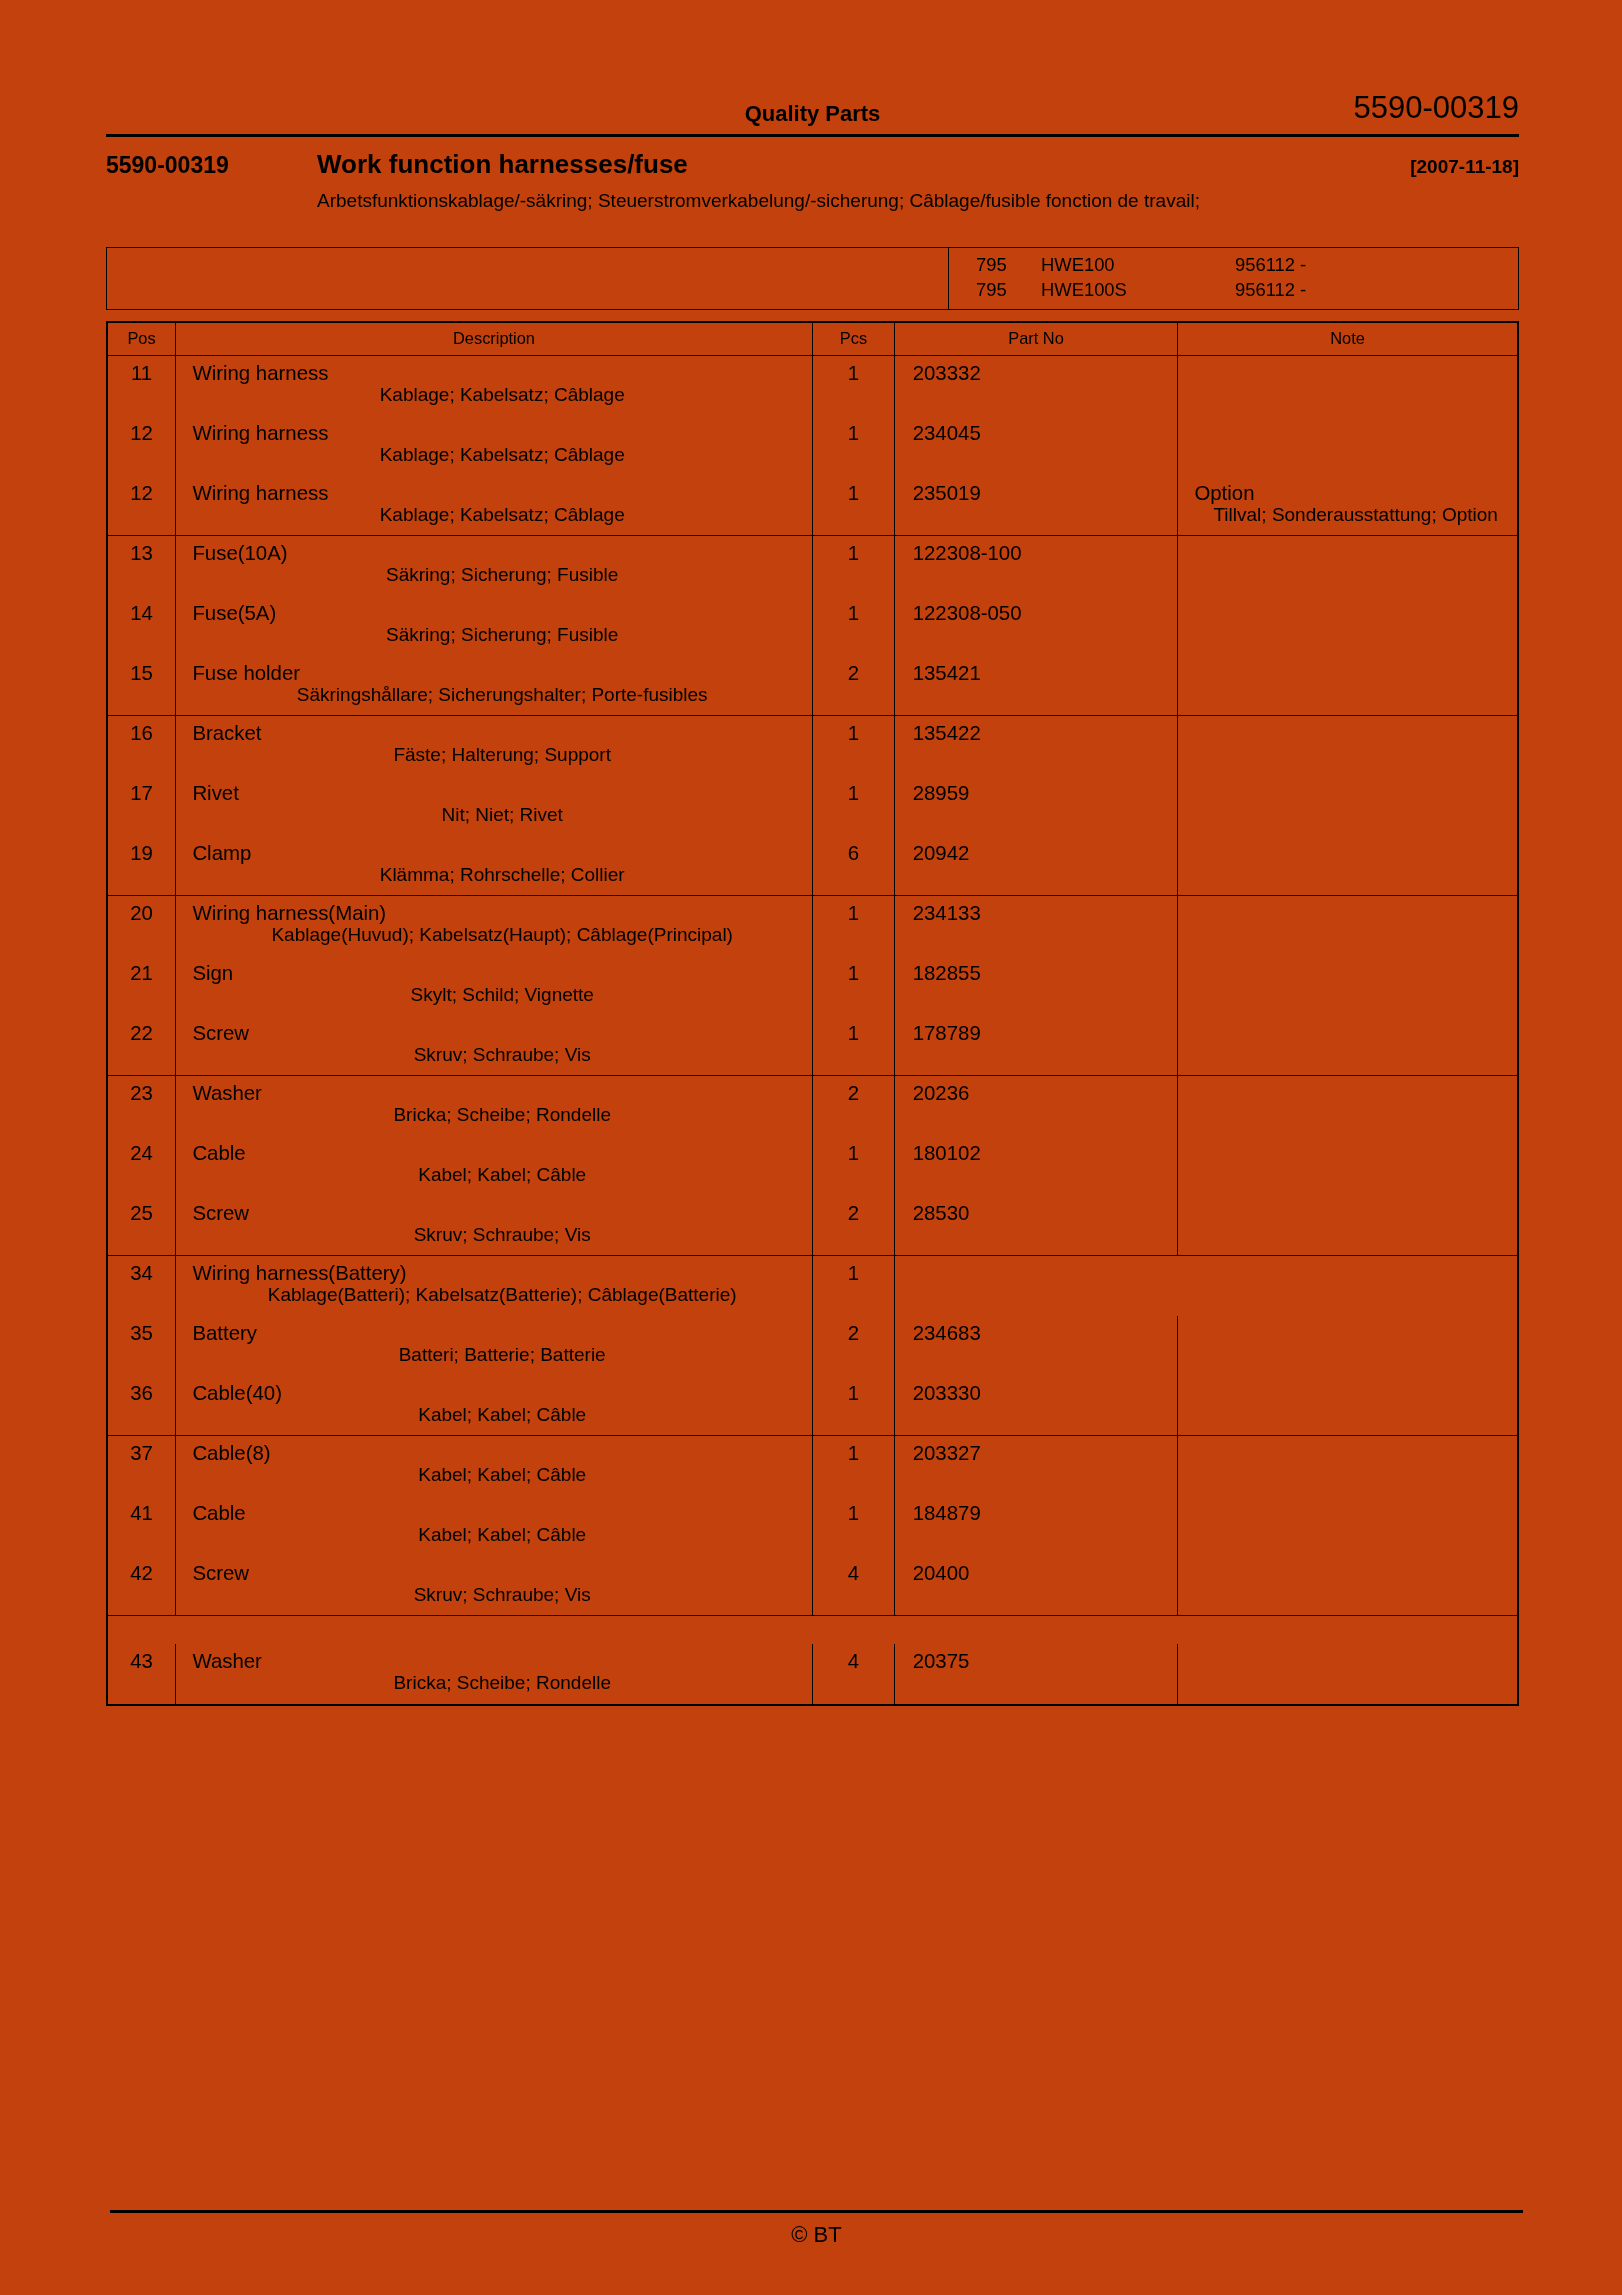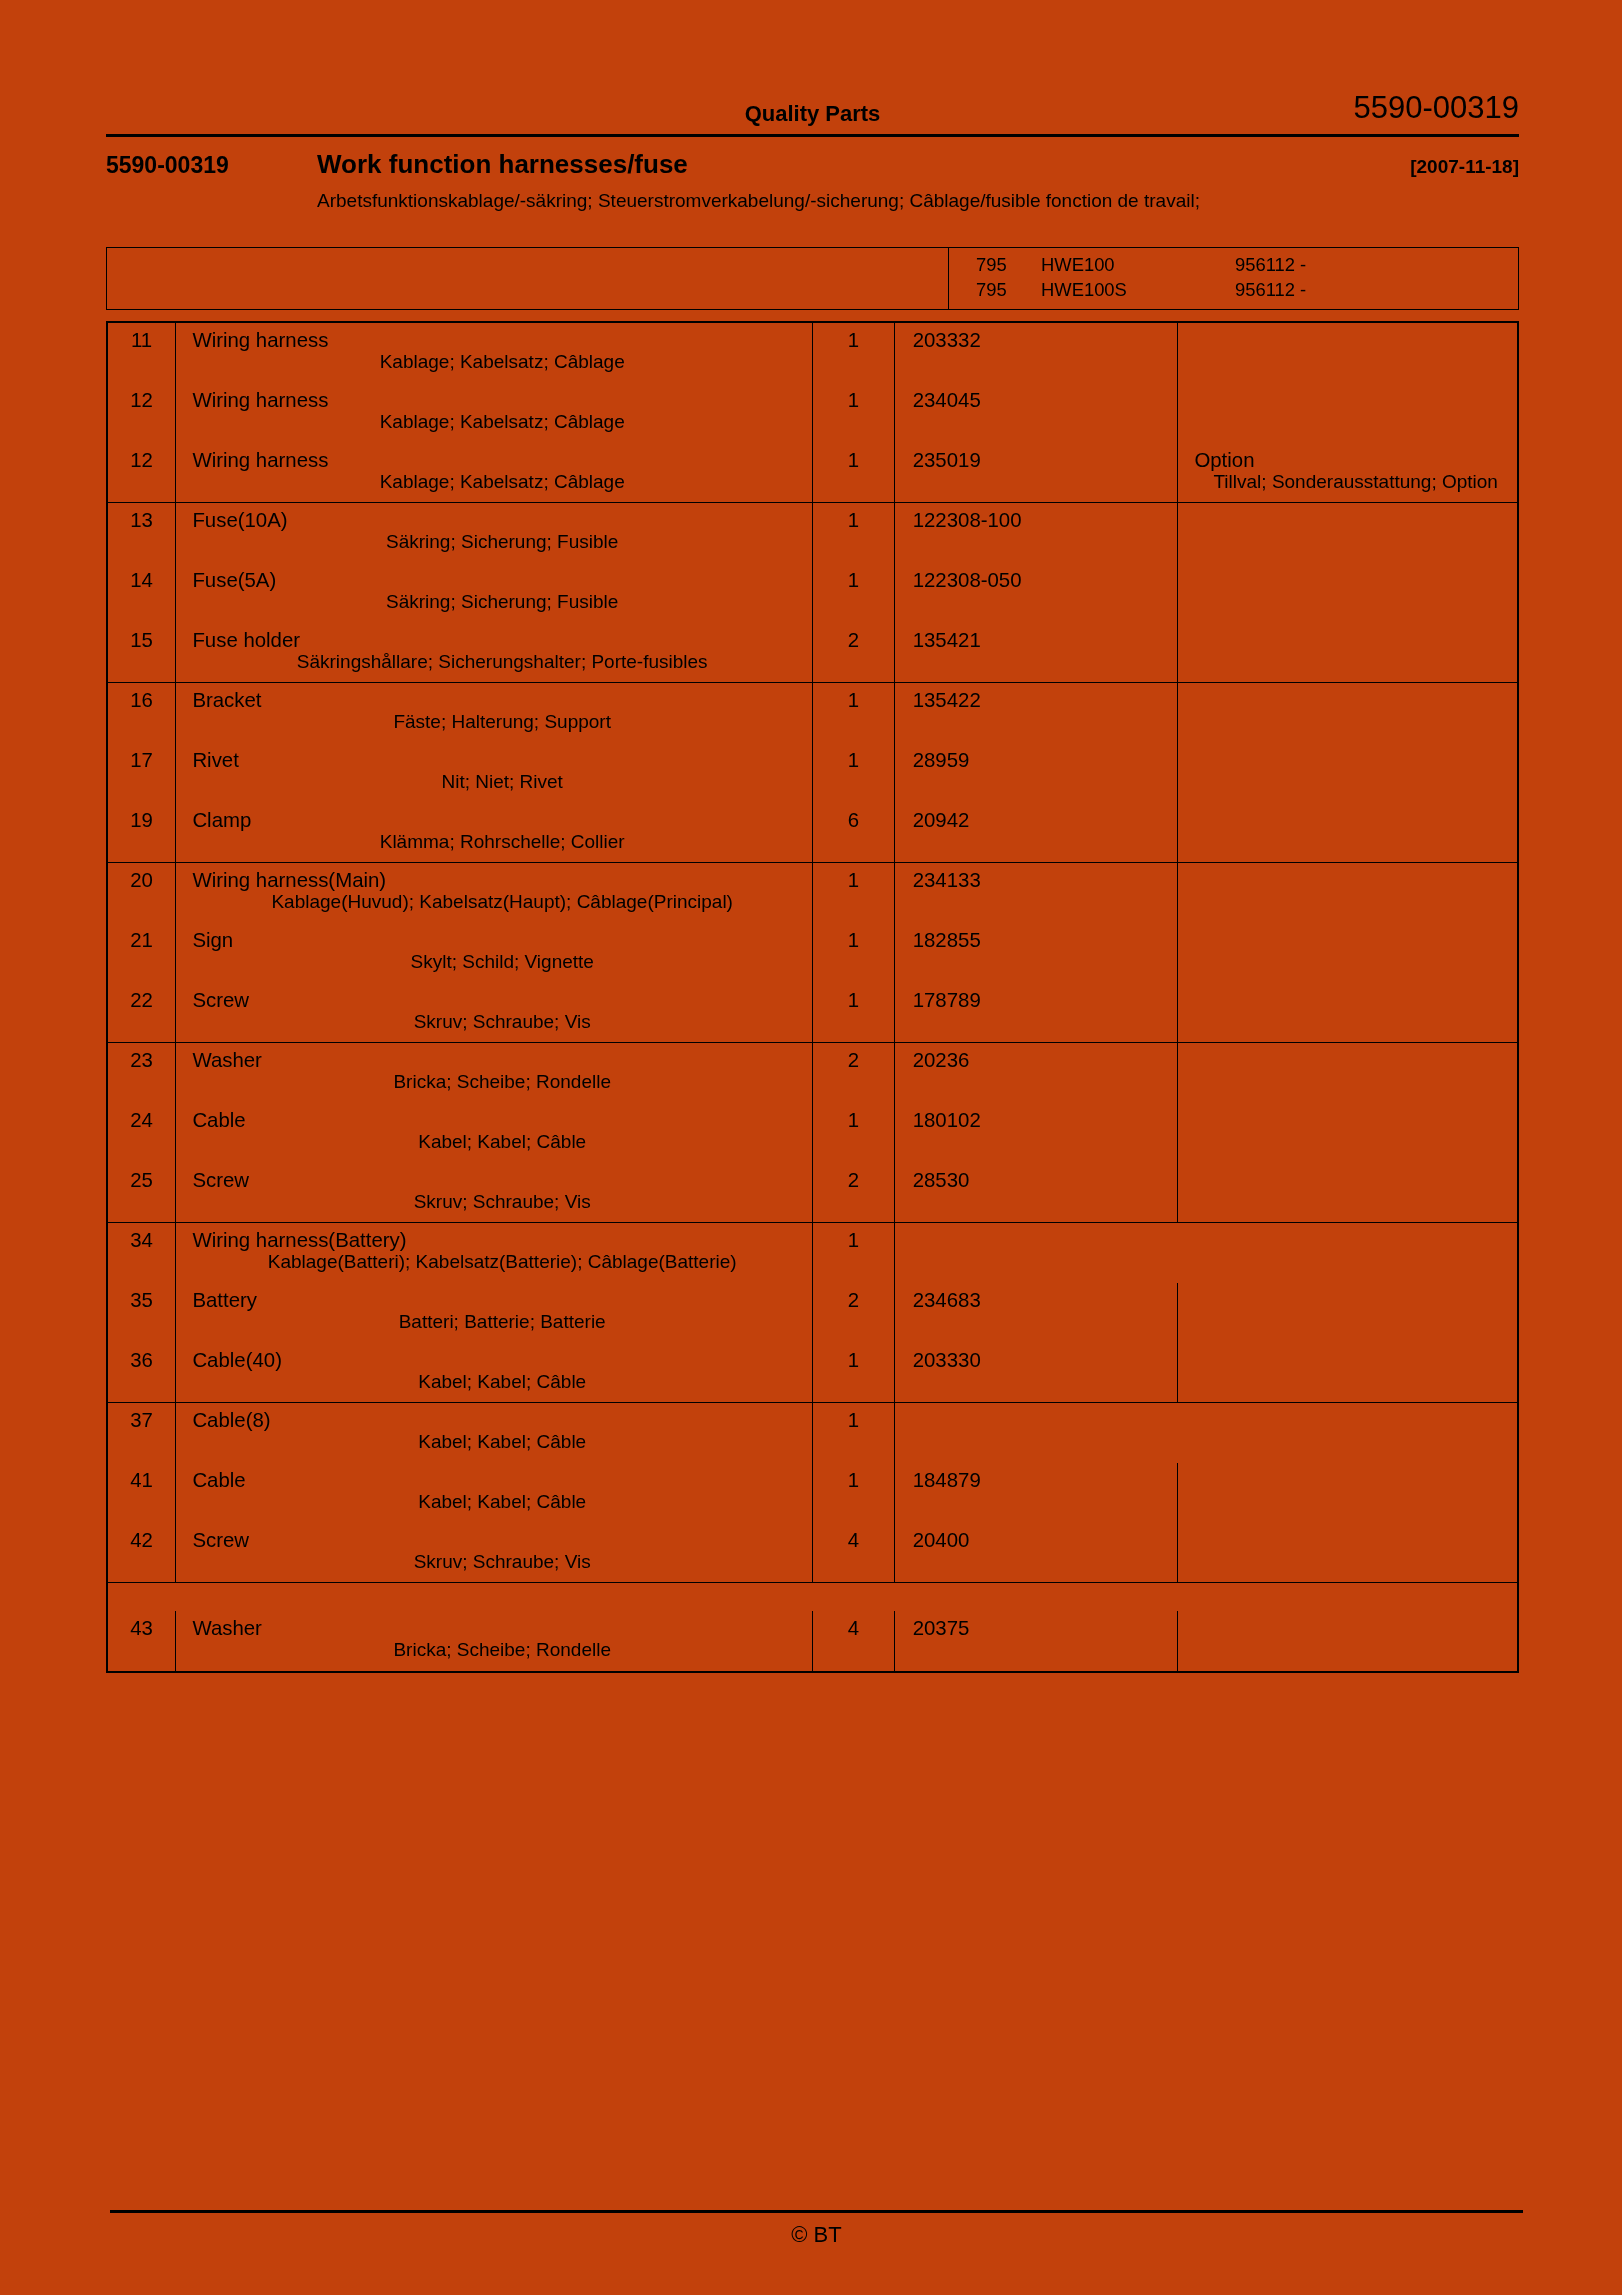--- a/index.html
+++ b/index.html
@@ -119,20 +119,27 @@
         </div>
         <div class="model-line">
           <span>795</span>
           <span>HWE100S</span>
           <span>956112 -</span>
         </div>
       </div>
     </div>
 
     <div class="parts-table">
+      <div class="thead">
+        <div class="th">Pos</div>
+        <div class="th">Description</div>
+        <div class="th">Pcs</div>
+        <div class="th">Part No</div>
+        <div class="th">Note</div>
+      </div>
       <div class="tbody">
           <div class="trow">
     <div class="td c-pos"><span>11</span></div>
     <div class="td c-desc">
       <div class="main">Wiring harness</div>
       <div class="sub">Kablage; Kabelsatz; Câblage</div>
     </div>
     <div class="td c-pcs"><span>1</span></div>
     <div class="td c-part"><span>203332</span></div>
     <div class="td c-note">
@@ -360,20 +367,21 @@
       <div class="sub"></div>
     </div>
   </div>
           <div class="trow">
     <div class="td c-pos"><span>37</span></div>
     <div class="td c-desc">
       <div class="main">Cable(8)</div>
       <div class="sub">Kabel; Kabel; Câble</div>
     </div>
     <div class="td c-pcs"><span>1</span></div>
+    <div class="td c-part"><span>203327</span></div>
     <div class="td c-note">
       <div class="main"></div>
       <div class="sub"></div>
     </div>
   </div>
           <div class="trow">
     <div class="td c-pos"><span>41</span></div>
     <div class="td c-desc">
       <div class="main">Cable</div>
       <div class="sub">Kabel; Kabel; Câble</div>

